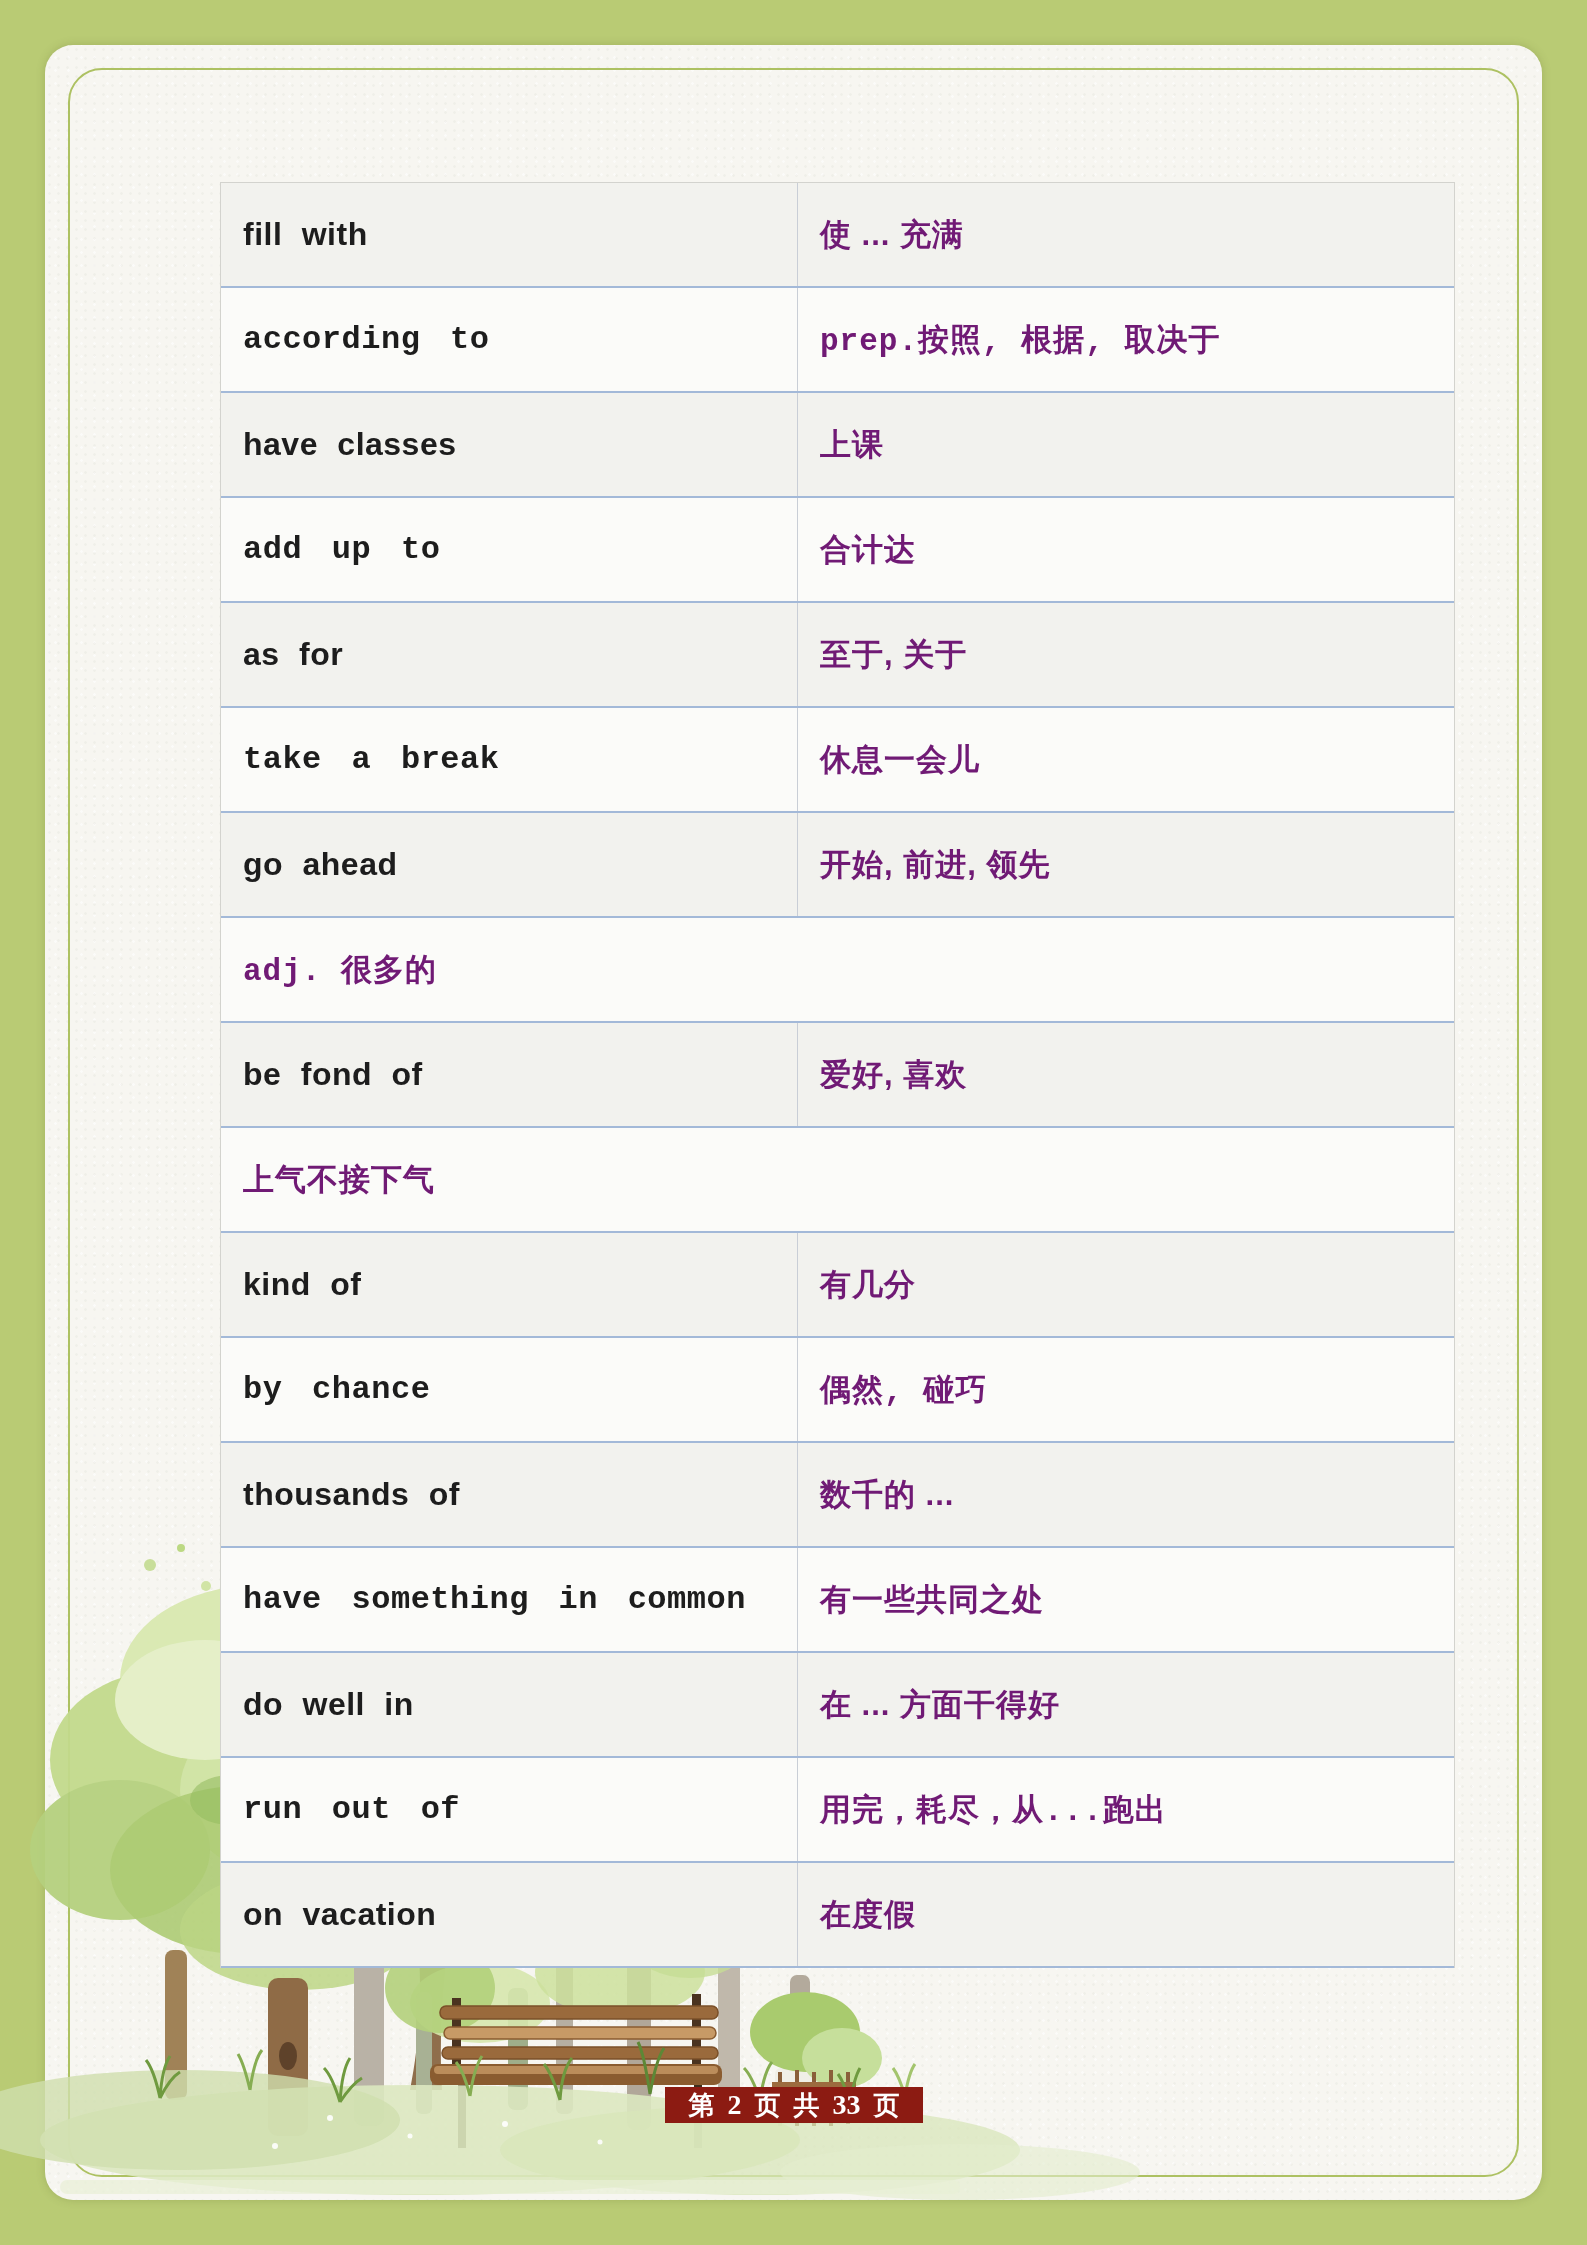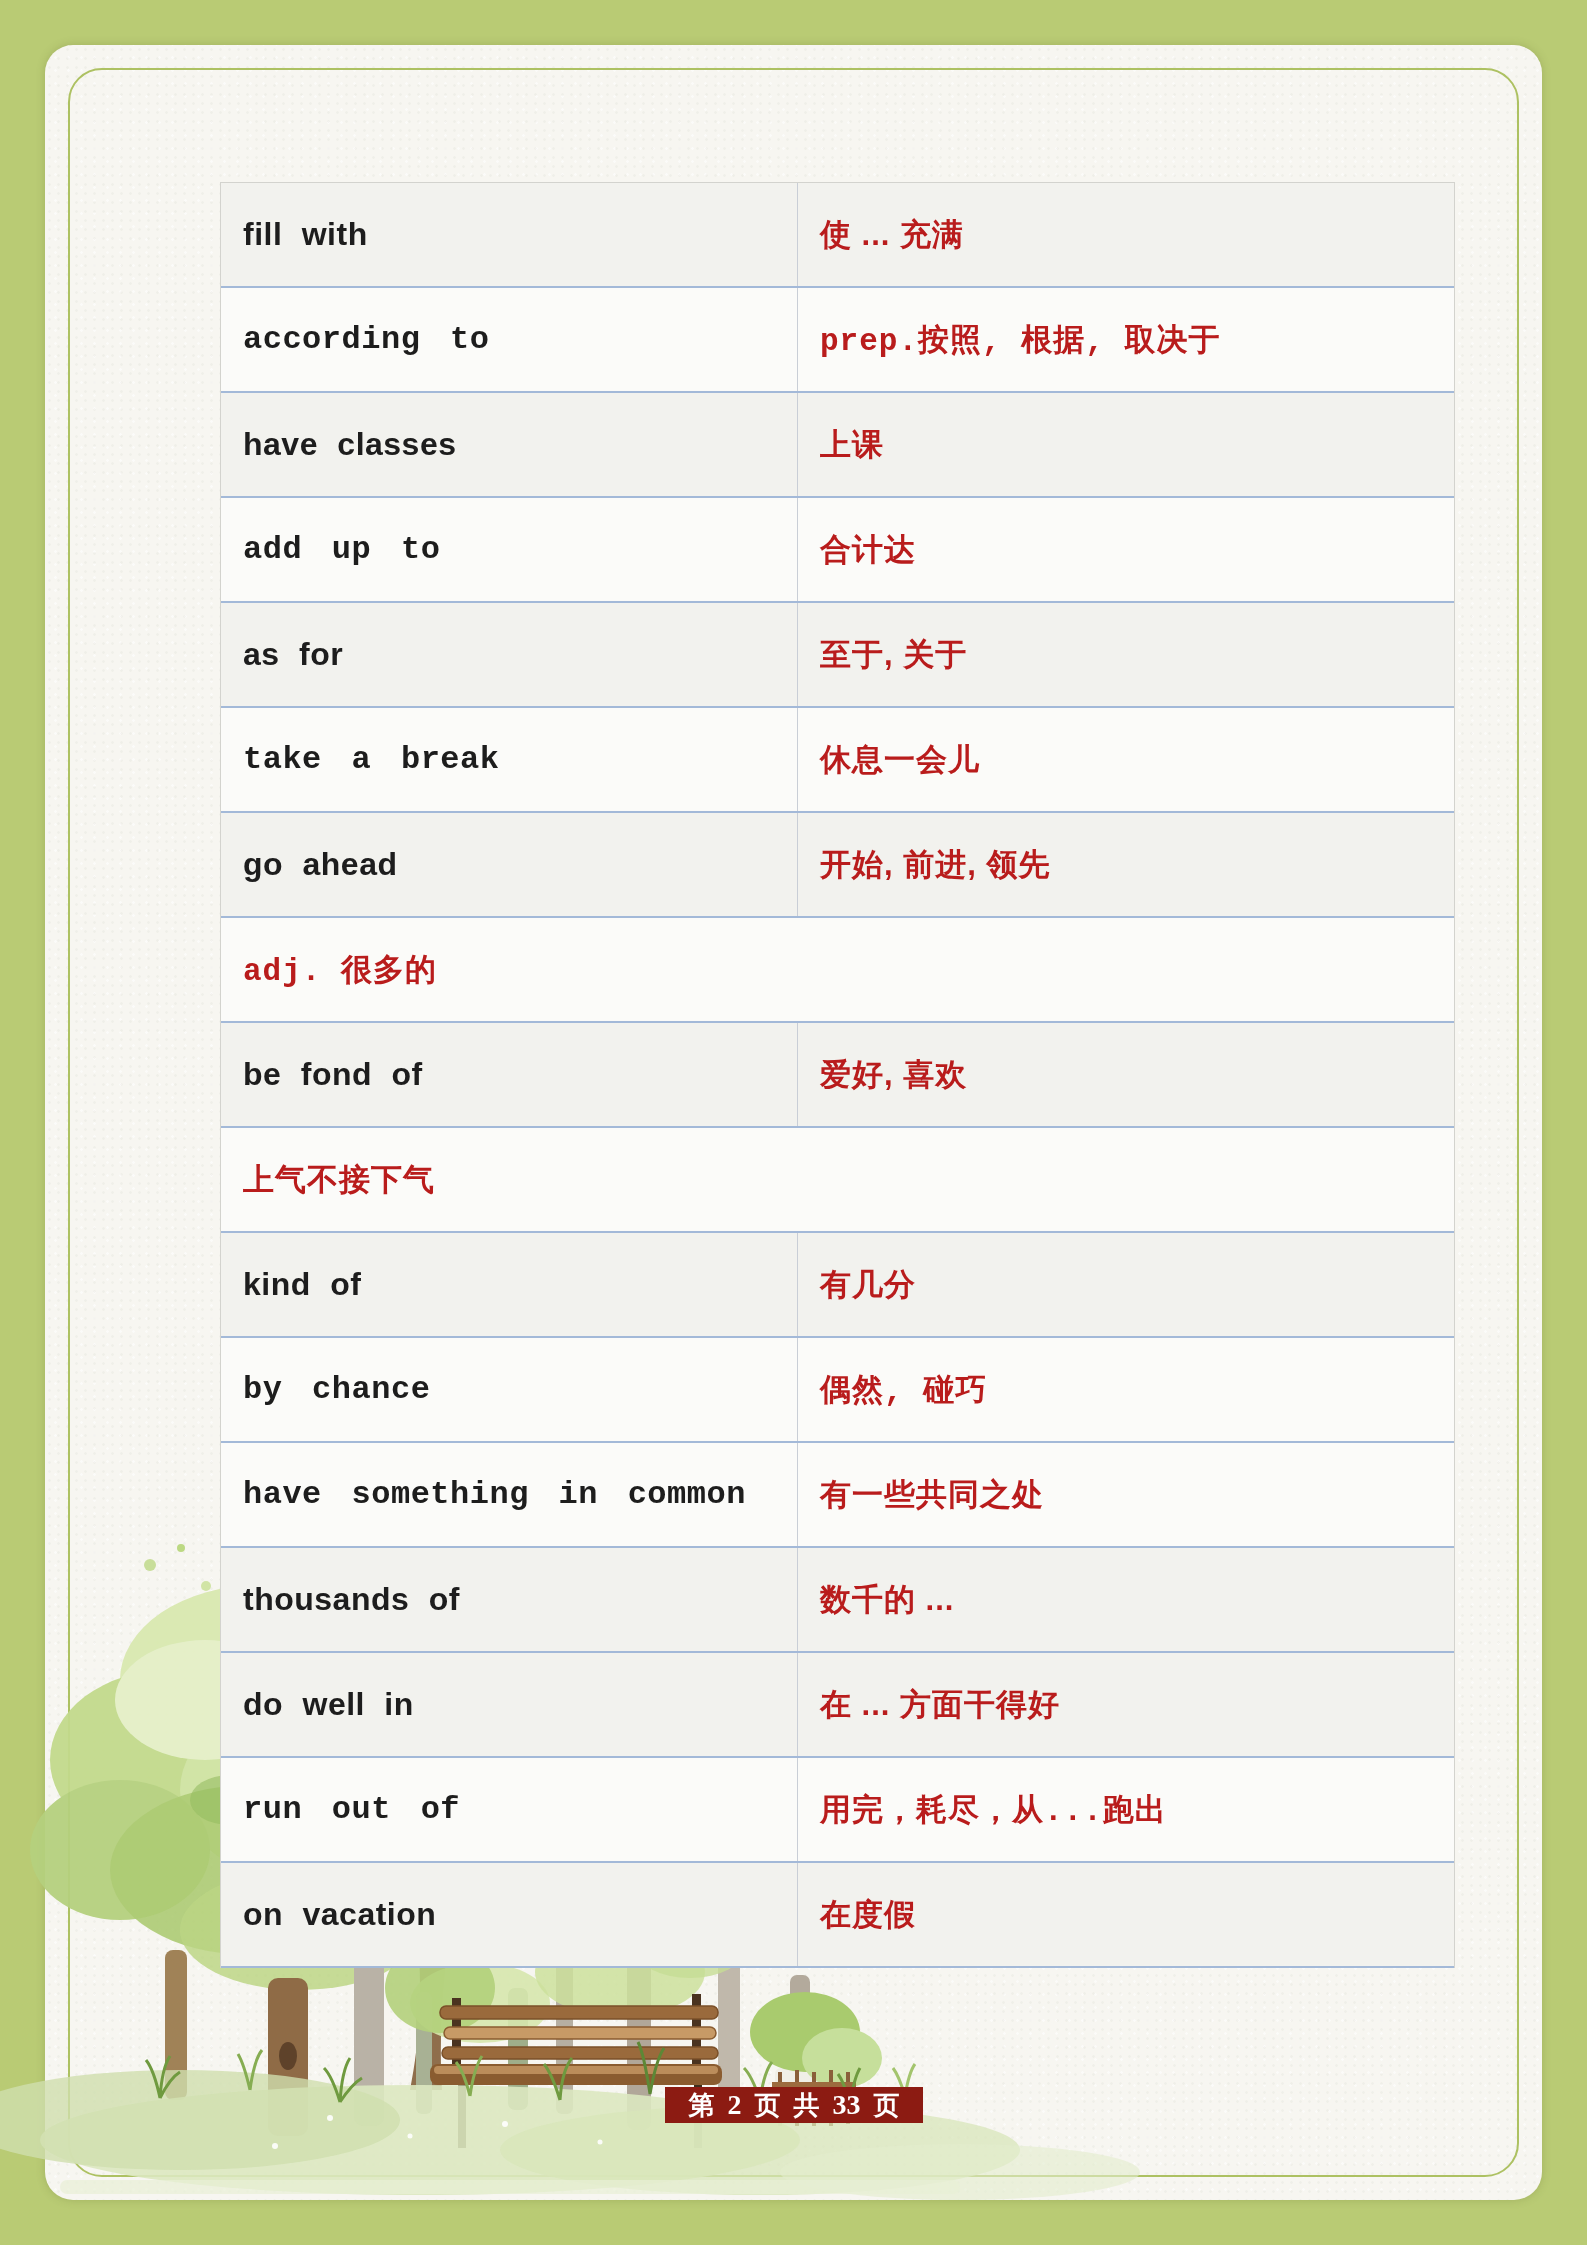--- a/index.html
+++ b/index.html
@@ -36,21 +36,21 @@
   }
   .row.odd{background:#f2f2ee;}
   .row.even{background:#fbfbf9;font-family:Liberation Mono, monospace;}
   .cell-en{
     width:577px;flex:0 0 577px;border-right:1px solid #c9ced6;
     display:flex;align-items:center;padding-left:22px;box-sizing:border-box;
     font-size:32px;font-weight:700;color:#1d1d1d;word-spacing:10px;letter-spacing:.5px;
   }
   .cell-zh{
     flex:1;display:flex;align-items:center;padding-left:22px;box-sizing:border-box;
-    font-size:31px;font-weight:700;color:#b91c1c;letter-spacing:1px;
+    font-size:31px;font-weight:700;color:#701a75;letter-spacing:1px;
   }
   .page-footer{
     position:absolute;left:665px;top:2087px;width:258px;height:36px;z-index:9;
     background:#8c1b12;color:#fff;
     display:flex;align-items:center;justify-content:center;gap:13px;
     font-family:"Liberation Serif","DejaVu Serif",serif;font-weight:700;font-size:26px;
   }
   .page-footer .num{font-size:28px;}
 </style>
 </head>
@@ -203,28 +203,28 @@
   <div class="row odd">
     <div class="cell-en">kind of</div>
     <div class="cell-zh">有几分</div>
   </div>
 
   <div class="row even">
     <div class="cell-en">by chance</div>
     <div class="cell-zh">偶然, 碰巧</div>
   </div>
 
+  <div class="row odd">
+    <div class="cell-en">thousands of</div>
+    <div class="cell-zh">数千的 ...</div>
+  </div>
+
   <div class="row even">
     <div class="cell-en">have something in common</div>
     <div class="cell-zh">有一些共同之处</div>
-  </div>
-
-  <div class="row odd">
-    <div class="cell-en">thousands of</div>
-    <div class="cell-zh">数千的 ...</div>
   </div>
 
   <div class="row odd">
     <div class="cell-en">do well in</div>
     <div class="cell-zh">在 ... 方面干得好</div>
   </div>
 
   <div class="row even">
     <div class="cell-en">run out of</div>
     <div class="cell-zh">用完，耗尽，从...跑出</div>

